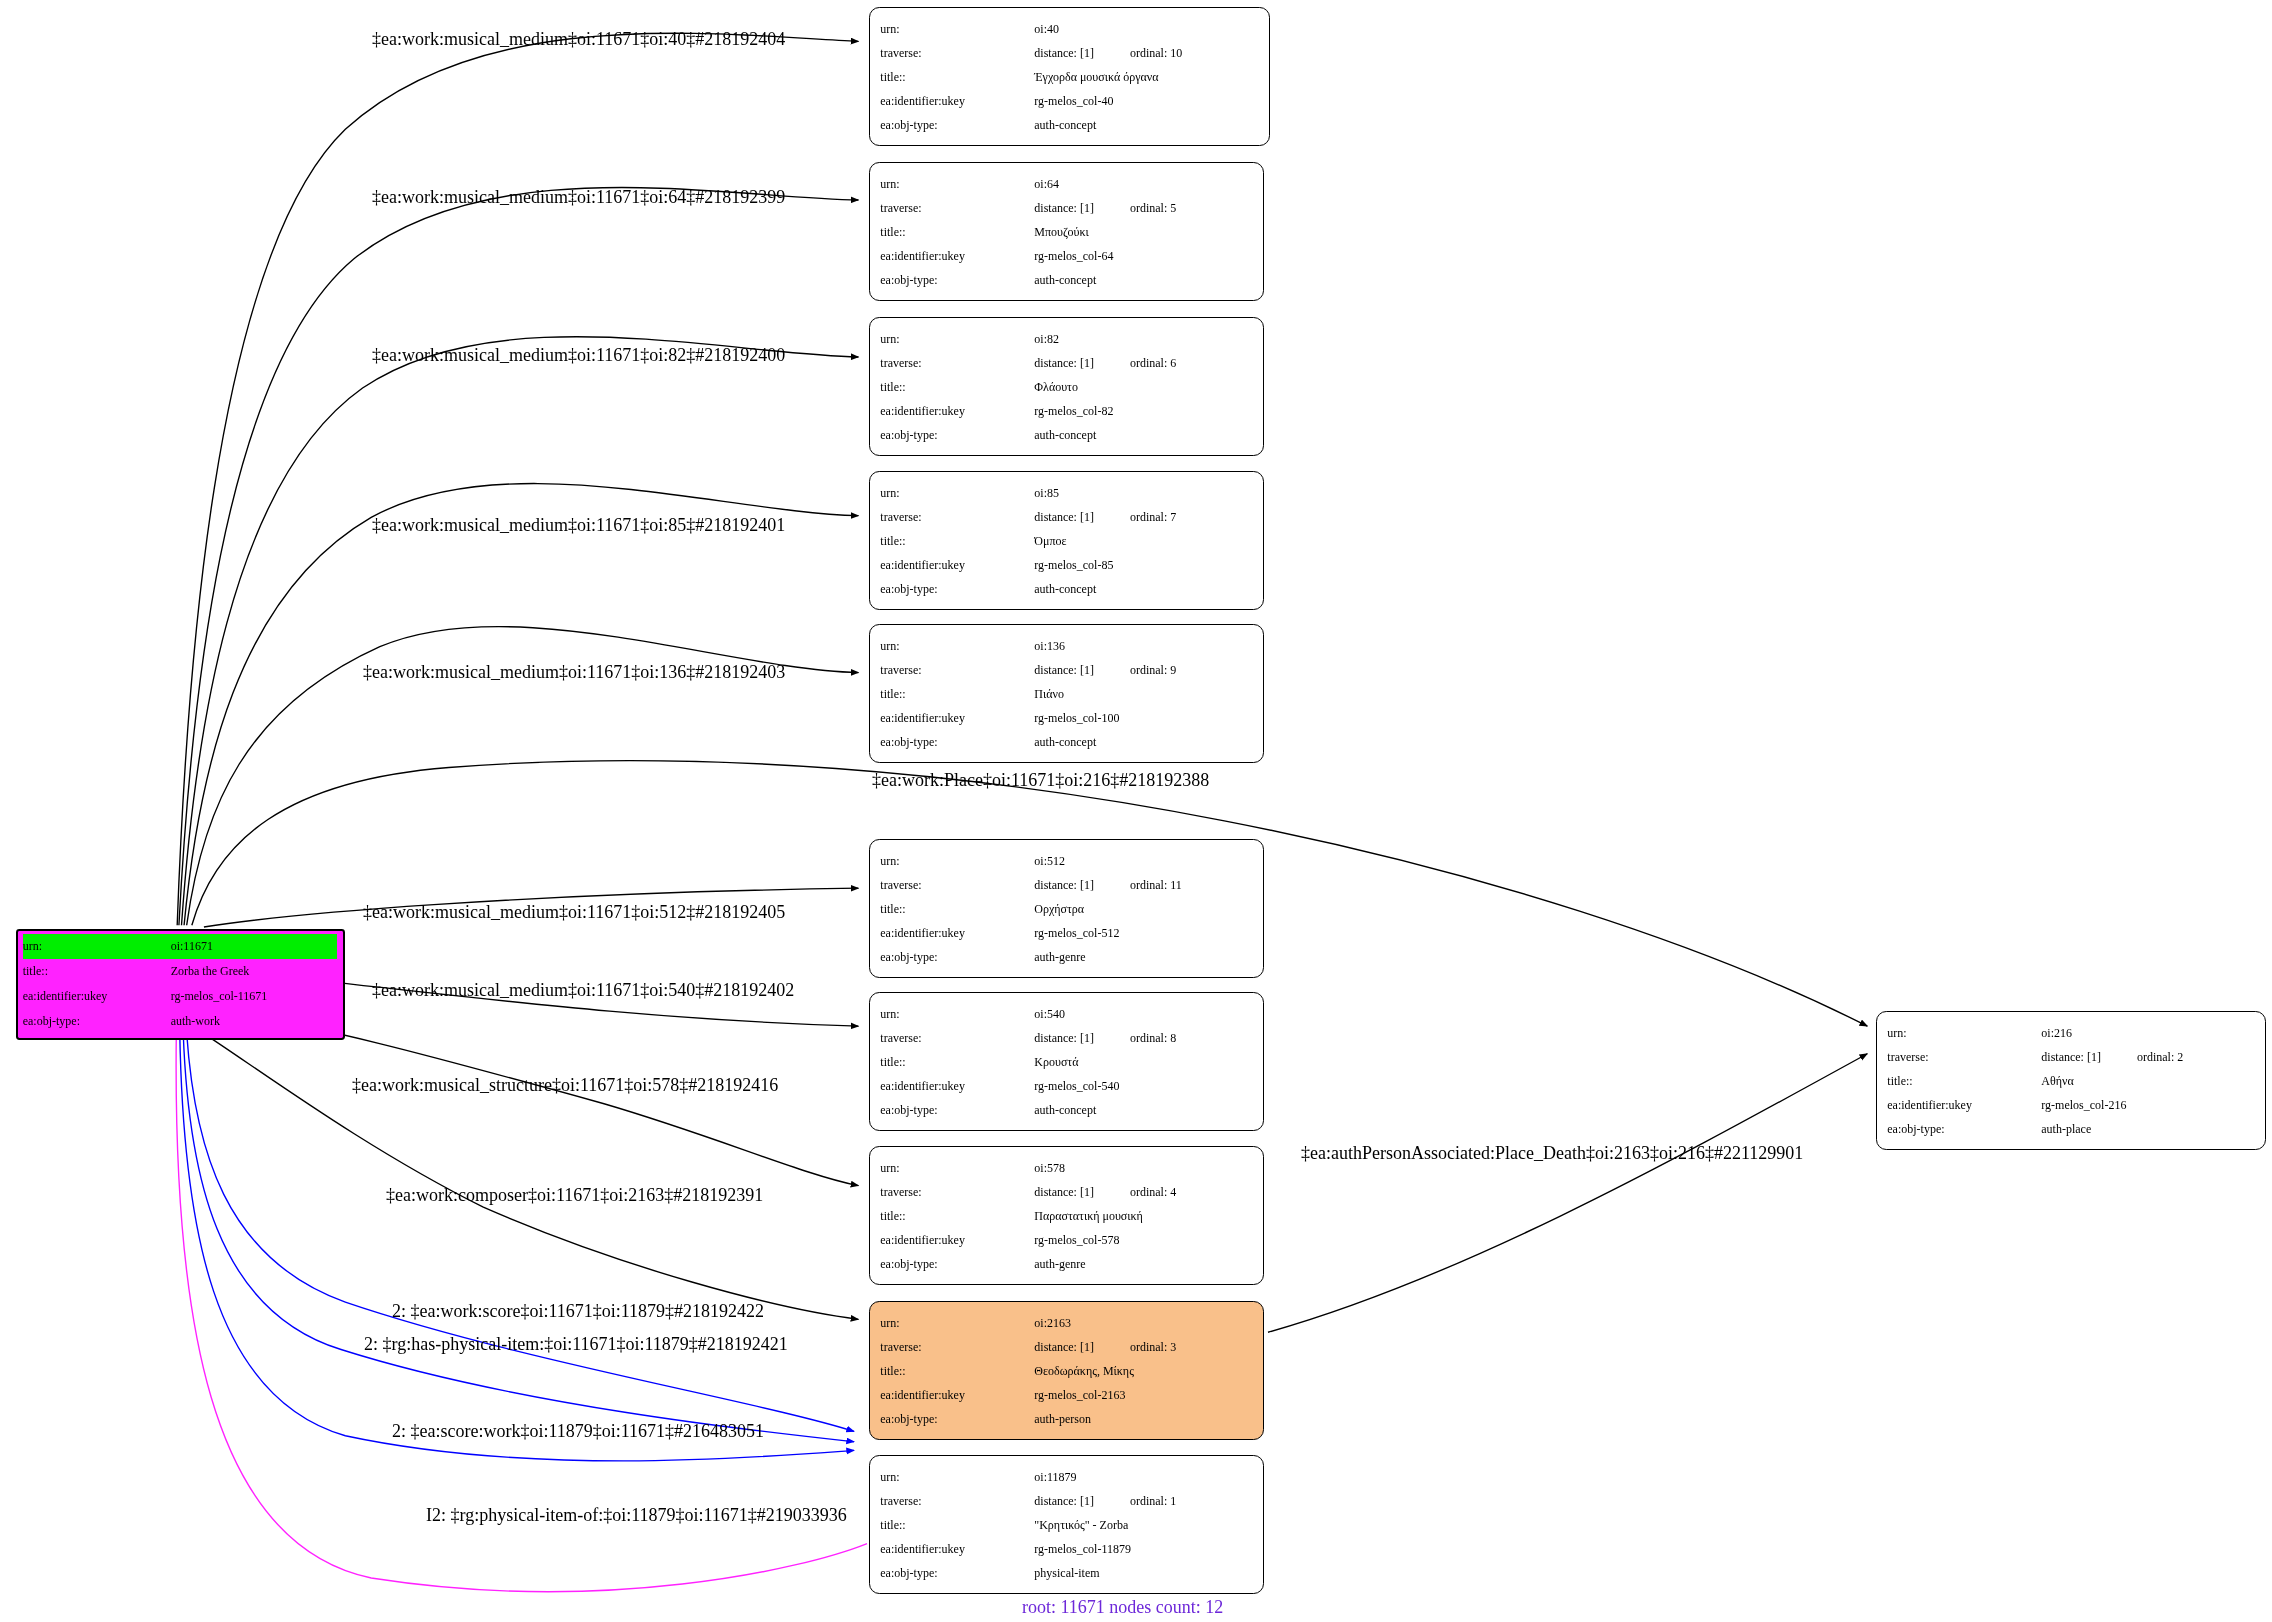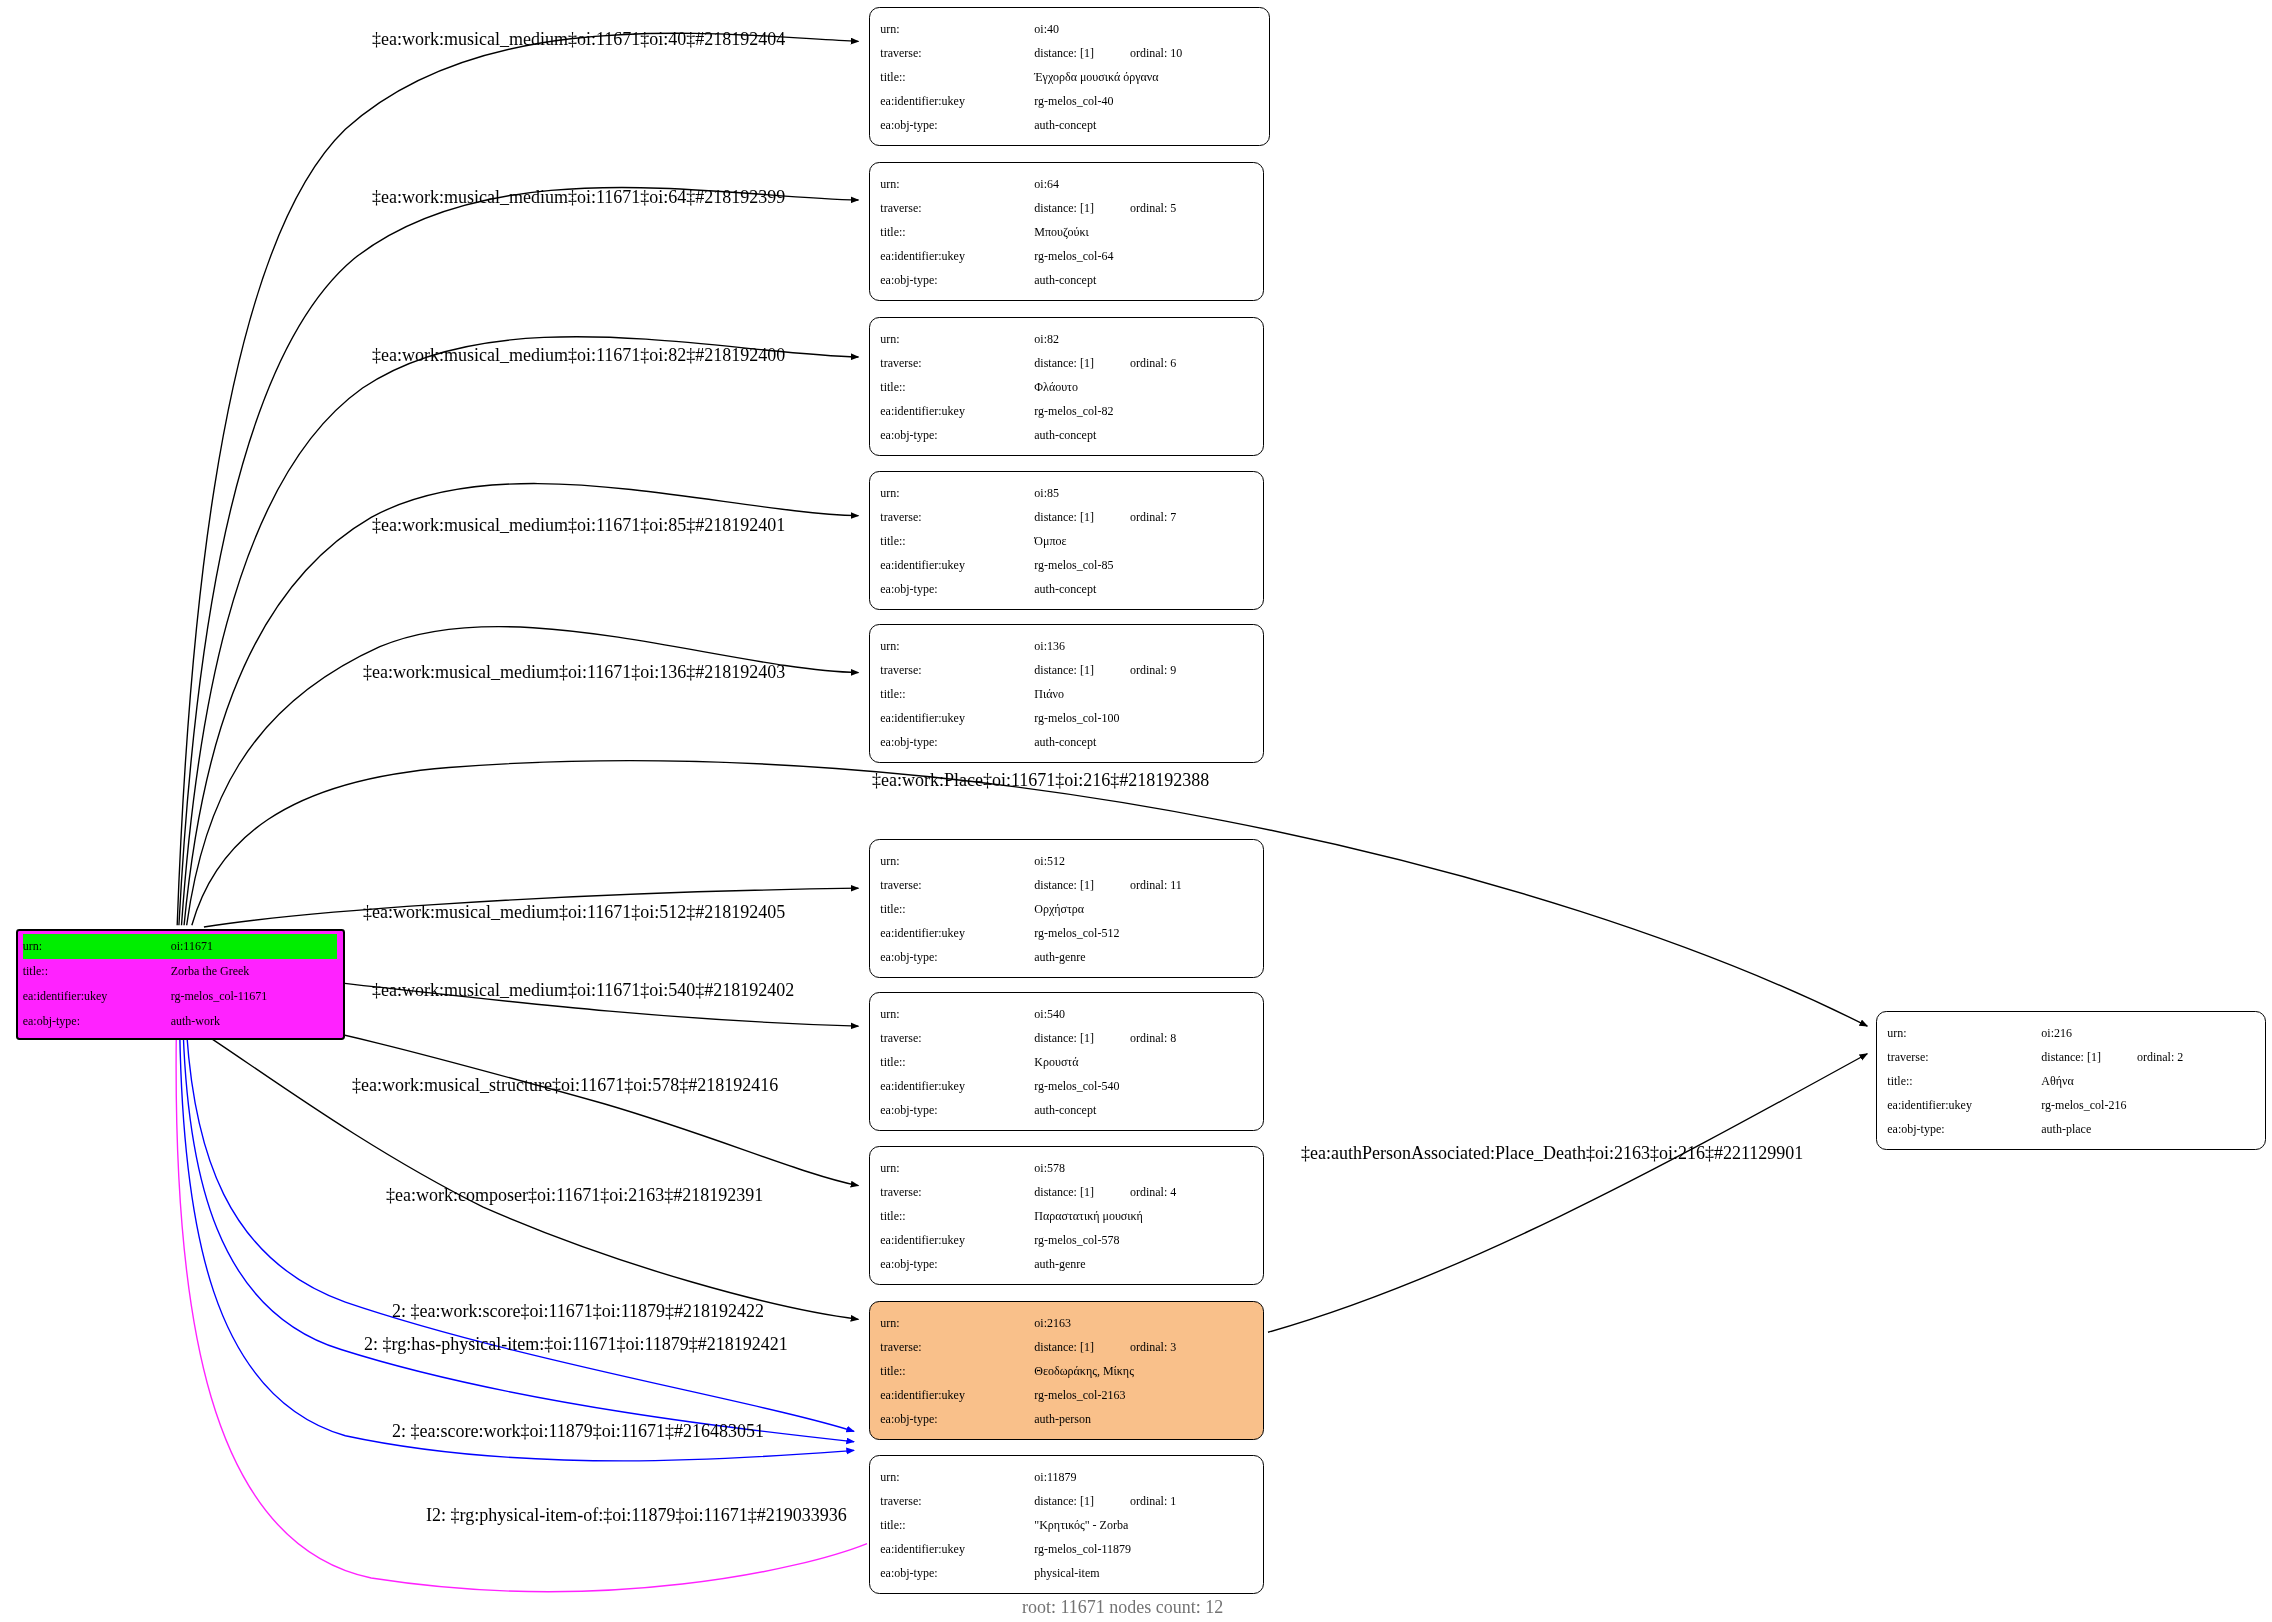--- a/index.html
+++ b/index.html
@@ -62,21 +62,21 @@
   .edge-label {
     position: absolute;
     font-size: 18px;
     color: #000000;
     white-space: nowrap;
     font-family: "Liberation Serif", serif;
   }
   .footer {
     position: absolute;
     font-size: 18px;
-    color: #737373;
+    color: #6d28d9;
     white-space: nowrap;
   }
 </style>
 </head>
 <body>
 
 <div id="graph"></div>
 
 <svg id="edges" width="2273" height="1622" style="position:absolute;left:0;top:0;" viewBox="0 0 2635 1881">
   <defs>

